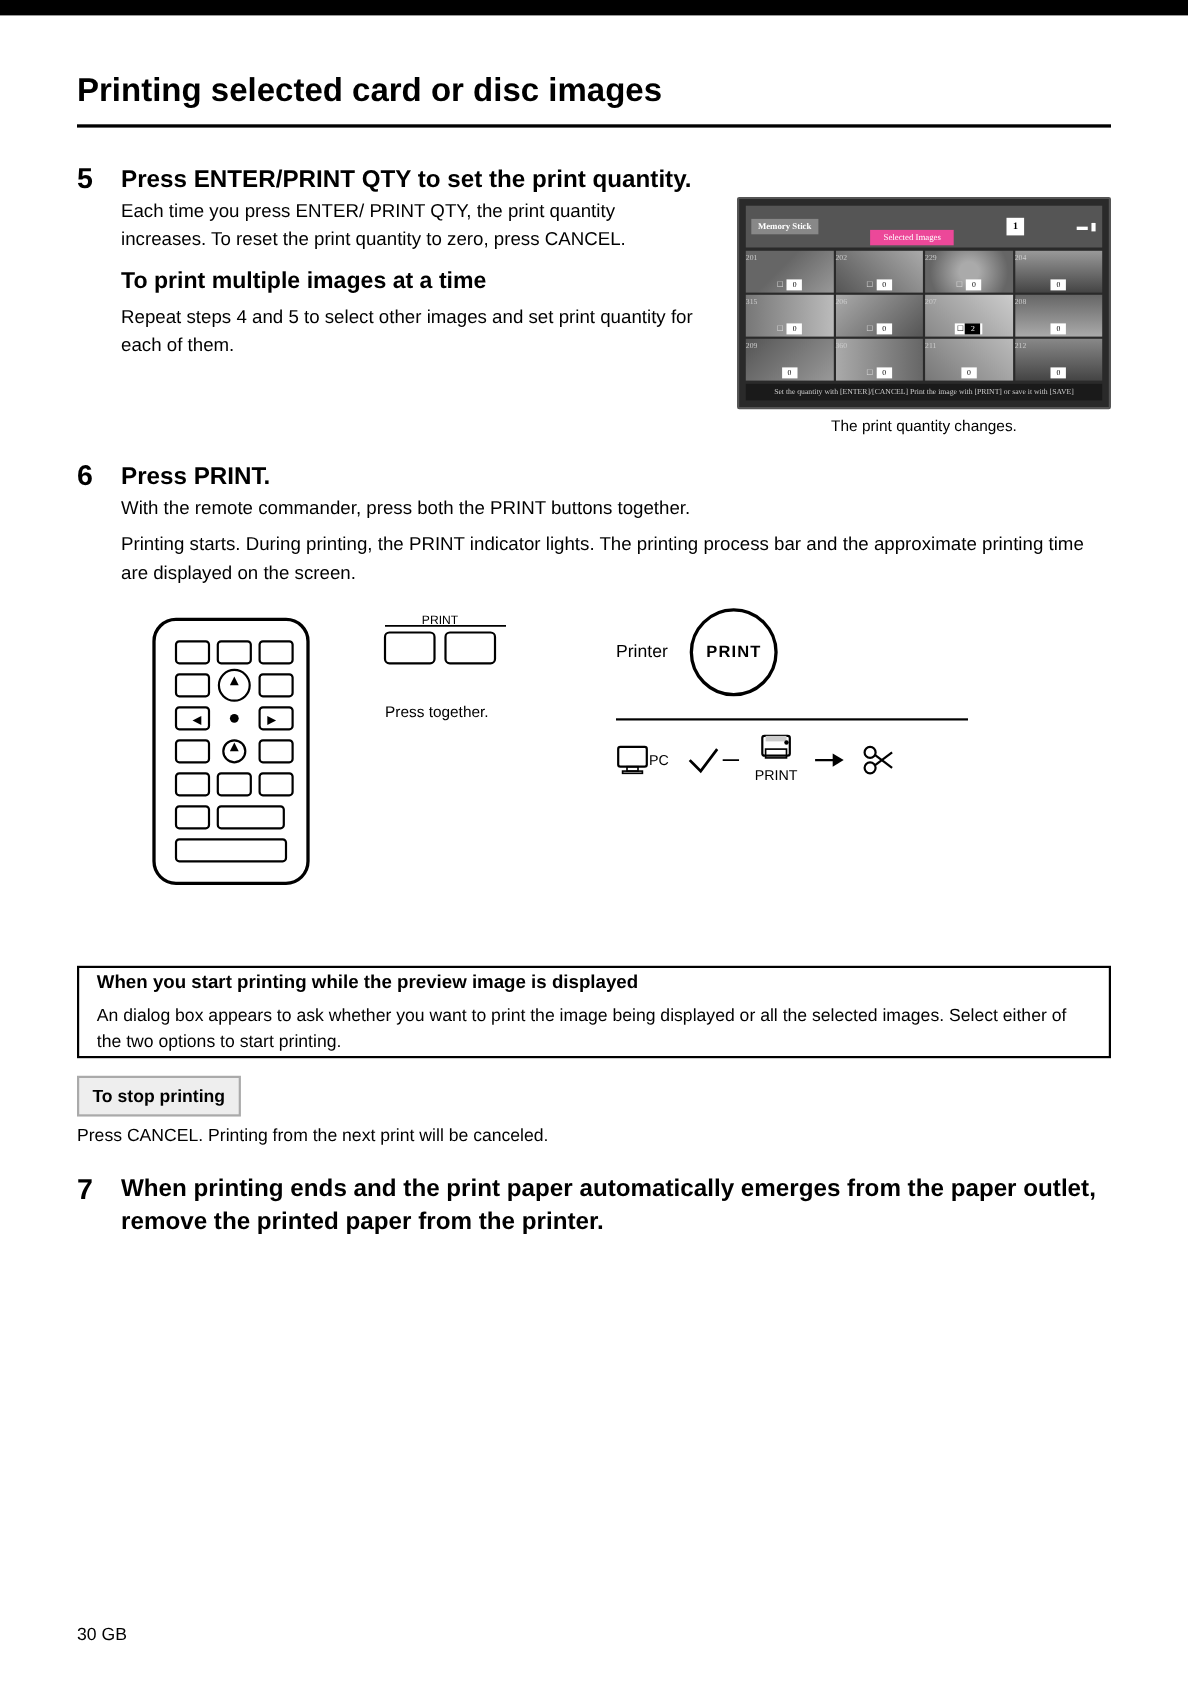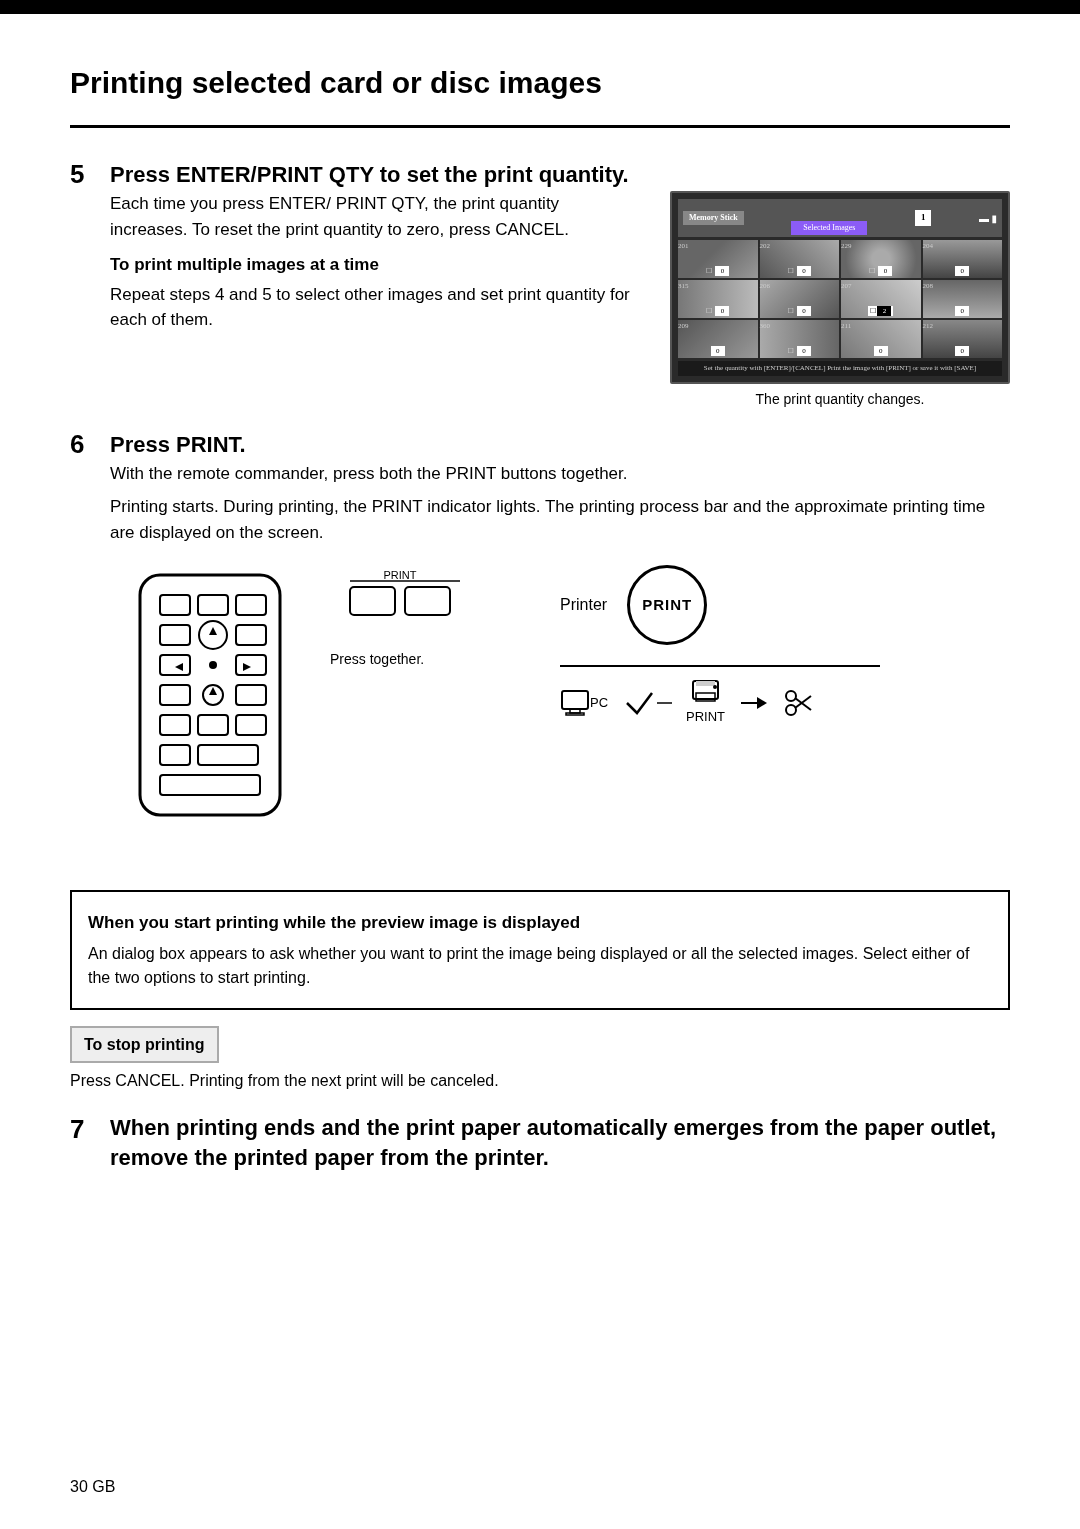--- a/index.html
+++ b/index.html
@@ -27,21 +27,21 @@
       top: 0; left: 0; right: 0;
       height: 14px;
       background: #000;
     }
 
     
     .page-header {
       margin-top: 20px;
       margin-bottom: 30px;
       border-bottom: 3px solid #000;
-      padding-bottom: 20px;
+      padding-bottom: 8px;
     }
     .page-header h1 {
       font-size: 30px;
       font-weight: bold;
       font-family: Arial, Helvetica, sans-serif;
     }
 
     
     .step {
       display: flex;
@@ -74,21 +74,21 @@
     .step5-text {
       flex: 1;
     }
     .step5-text p {
       font-size: 17px;
       margin-bottom: 10px;
       font-family: Arial, sans-serif;
     }
     .step5-text .subheading {
       font-weight: bold;
-      font-size: 17px;
+      font-size: 21px;
       font-family: Arial, sans-serif;
       margin-bottom: 4px;
     }
     .step5-image {
       width: 340px;
       flex-shrink: 0;
     }
 
     
     .screen-mockup {
@@ -109,21 +109,21 @@
       font-size: 9px;
       color: #fff;
     }
     .screen-top-bar .mem-stick {
       background: #888;
       padding: 1px 6px;
       font-size: 8px;
       font-weight: bold;
     }
     .screen-top-bar .sel-images {
-      background: #8b5cf6;
+      background: #ec4899;
       padding: 1px 12px;
       font-size: 8px;
       margin-top: 20px;
     }
     .screen-top-bar .count-box {
       background: #fff;
       color: #000;
       padding: 1px 6px;
       font-size: 9px;
       font-weight: bold;
@@ -200,21 +200,21 @@
       justify-content: center;
       font-size: 16px;
       font-weight: bold;
       font-family: Arial, sans-serif;
       letter-spacing: 1px;
     }
 
     
     .notice-box {
       border: 2px solid #000;
-      padding: 18px 16px;
+      padding: 0 16px;
       margin: 20px 0 16px 0;
       background: #fff;
     }
     .notice-box .notice-title {
       font-weight: bold;
       font-size: 17px;
       font-family: Arial, sans-serif;
       margin-bottom: 6px;
     }
     .notice-box p {
@@ -459,21 +459,21 @@
 
         <div style="display:flex;flex-direction:column;align-items:flex-start;justify-content:flex-end;padding-bottom:30px;">
           <svg width="180" height="80" viewBox="0 0 180 80">
 
             <text x="70" y="14" font-family="Arial" font-size="11" text-anchor="middle">PRINT</text>
             <line x1="20" y1="16" x2="130" y2="16" stroke="#000" stroke-width="1.5"></line>
 
             <rect x="20" y="22" width="45" height="28" rx="4" fill="none" stroke="#000" stroke-width="2"></rect>
             <rect x="75" y="22" width="45" height="28" rx="4" fill="none" stroke="#000" stroke-width="2"></rect>
           </svg>
-          <div class="press-together-label" style="">Press together.</div>
+          <div class="press-together-label" style="margin-left:20px;">Press together.</div>
         </div>
 
         <div style="display:flex;flex-direction:column;gap:20px;margin-left:30px;">
 
           <div class="printer-row">
             <span style="font-size:16px;font-family:Arial;">Printer</span>
             <div class="print-circle">
               <span style="font-size:15px;font-family:Arial;font-weight:bold;letter-spacing:1px;">PRINT</span>
             </div>
           </div>

